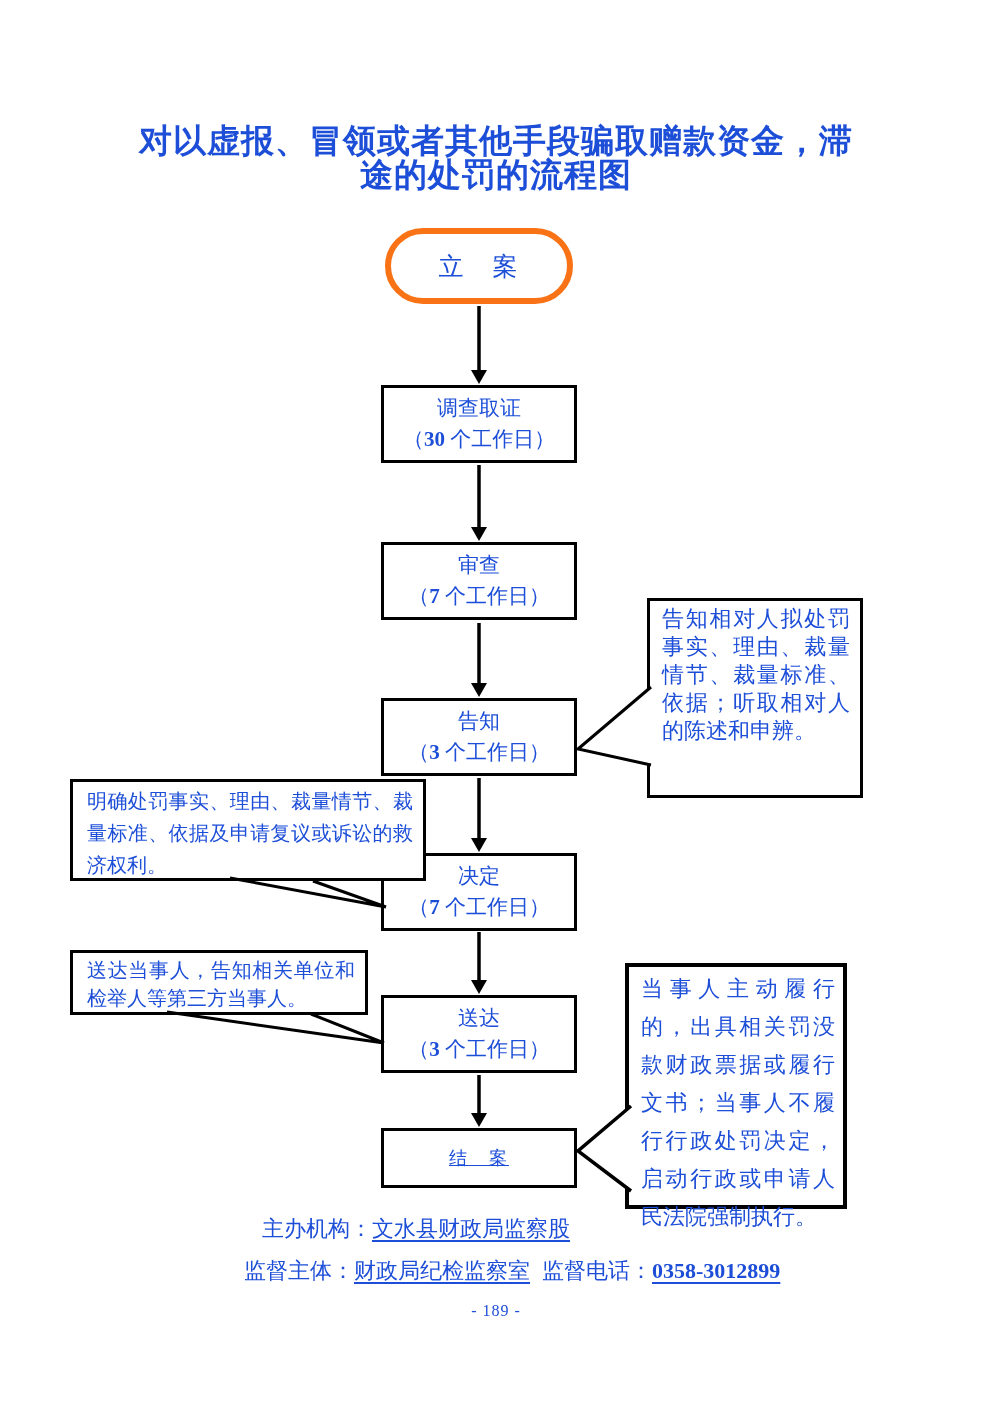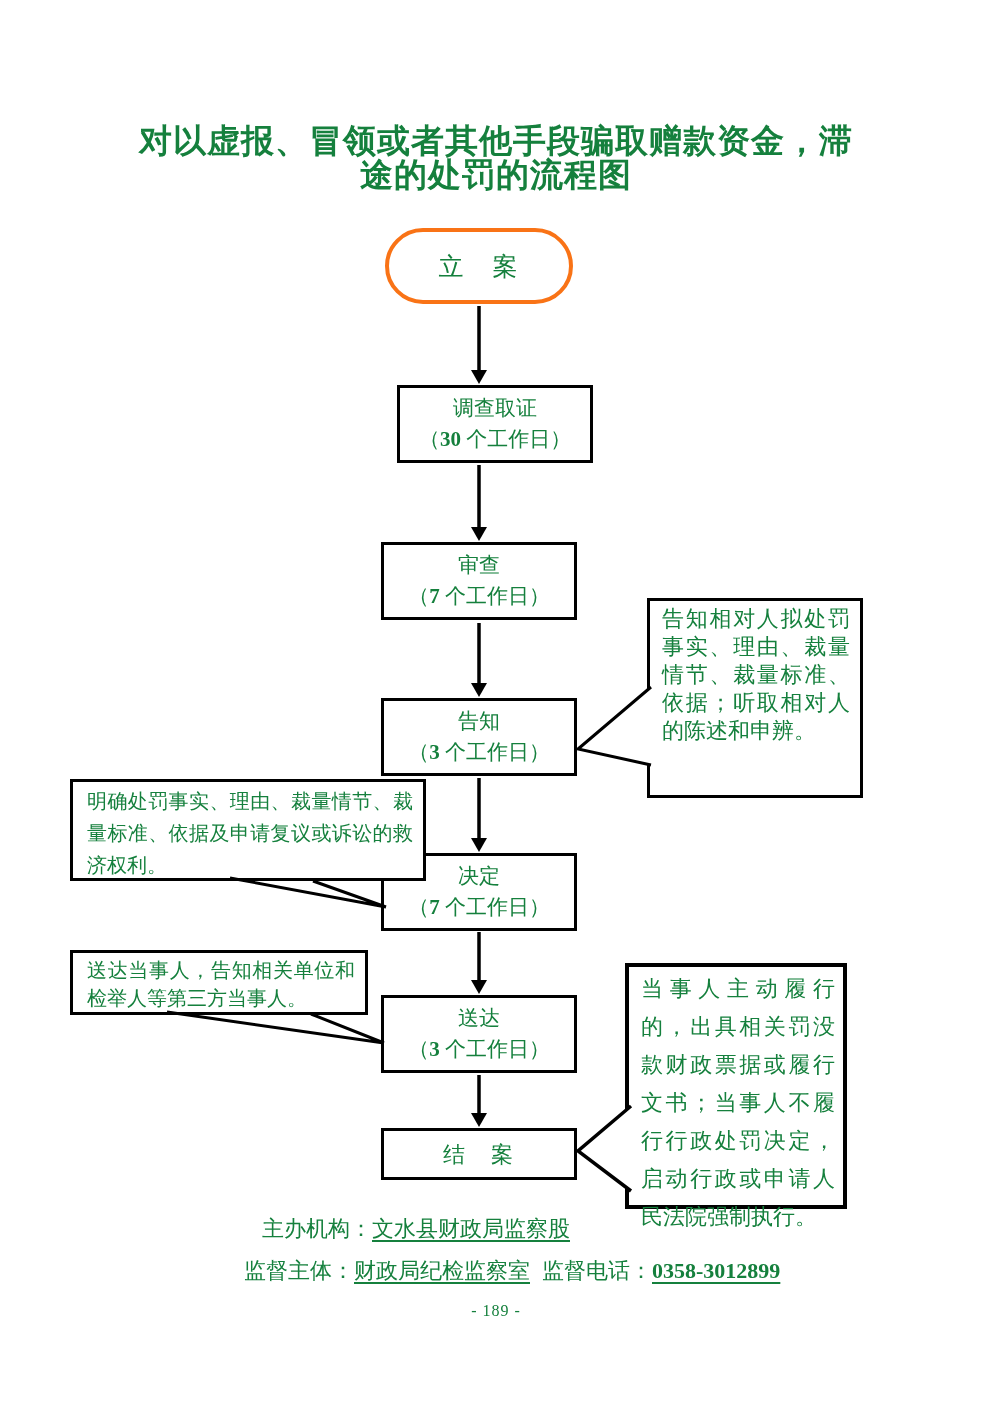--- a/index.html
+++ b/index.html
@@ -1,36 +1,36 @@
 <!DOCTYPE html>
 <html><head>
 <meta charset="utf-8">
 <style>
   html,body{margin:0;padding:0;background:#ffffff;}
   .page{
     position:relative;
     width:992px;height:1403px;
-    background:#ffffff;color:#15803d;
+    background:#ffffff;color:#1d4ed8;
     font-family:"Liberation Serif","DejaVu Serif",serif;
     overflow:hidden;
   }
   .title{
     position:absolute;top:124px;left:0;width:100%;
     text-align:center;font-weight:bold;
     font-size:33px;line-height:34px;letter-spacing:1px;
   }
   .node{
     position:absolute;left:381px;width:196px;
     box-sizing:border-box;border:3px solid #000;background:#fff;
     display:flex;flex-direction:column;justify-content:center;align-items:center;
     text-align:center;font-size:21px;line-height:31px;
   }
   .stadium{
     left:385px;top:228px;width:188px;height:76px;
-    border:4px solid #f97316;border-radius:40px;
+    border:6px solid #f97316;border-radius:40px;
     font-size:25px;letter-spacing:2px;
   }
   .num{font-weight:bold;}
   .annot{
     position:absolute;box-sizing:border-box;
     border:3px solid #000;background:#fff;
     text-align:justify;
   }
   .annot-notify{left:647px;top:598px;width:216px;height:200px;padding:4px 10px 0 12px;font-size:22px;line-height:28px;}
   .annot-decision{left:70px;top:779px;width:356px;height:102px;padding:3px 10px 0 14px;font-size:20px;line-height:32px;}
@@ -52,21 +52,21 @@
 
   <div class="title">
     <div>对以虚报、冒领或者其他手段骗取赠款资金，滞</div>
     <div>途的处罚的流程图</div>
   </div>
 
   <div class="node stadium">
     <span>立　案</span>
   </div>
 
-  <div class="node" style="top:385px;height:78px;margin-left:16px;">
+  <div class="node" style="top:385px;height:78px;">
     <div>调查取证</div>
     <div><span>（</span><span class="num">30</span><span> 个工作日）</span></div>
   </div>
 
   <div class="node" style="top:542px;height:78px;">
     <div>审查</div>
     <div><span>（</span><span class="num">7</span><span> 个工作日）</span></div>
   </div>
 
   <div class="node" style="top:698px;height:78px;">
@@ -77,21 +77,21 @@
   <div class="node" style="top:853px;height:78px;">
     <div>决定</div>
     <div><span>（</span><span class="num">7</span><span> 个工作日）</span></div>
   </div>
 
   <div class="node" style="top:995px;height:78px;">
     <div>送达</div>
     <div><span>（</span><span class="num">3</span><span> 个工作日）</span></div>
   </div>
 
-  <div class="node" style="top:1128px;height:52px;font-size:22px;letter-spacing:2px;">
+  <div class="node" style="top:1128px;height:60px;font-size:18px;letter-spacing:2px;text-decoration:underline;">
     <span>结　案</span>
   </div>
 
   <div class="annot annot-notify">
     <span>告知相对人拟处罚事实、理由、裁量情节、裁量标准、依据；听取相对人的陈述和申辨。</span>
   </div>
 
   <div class="annot annot-decision">
     <span>明确处罚事实、理由、裁量情节、裁量标准、依据及申请复议或诉讼的救济权利。</span>
   </div>

